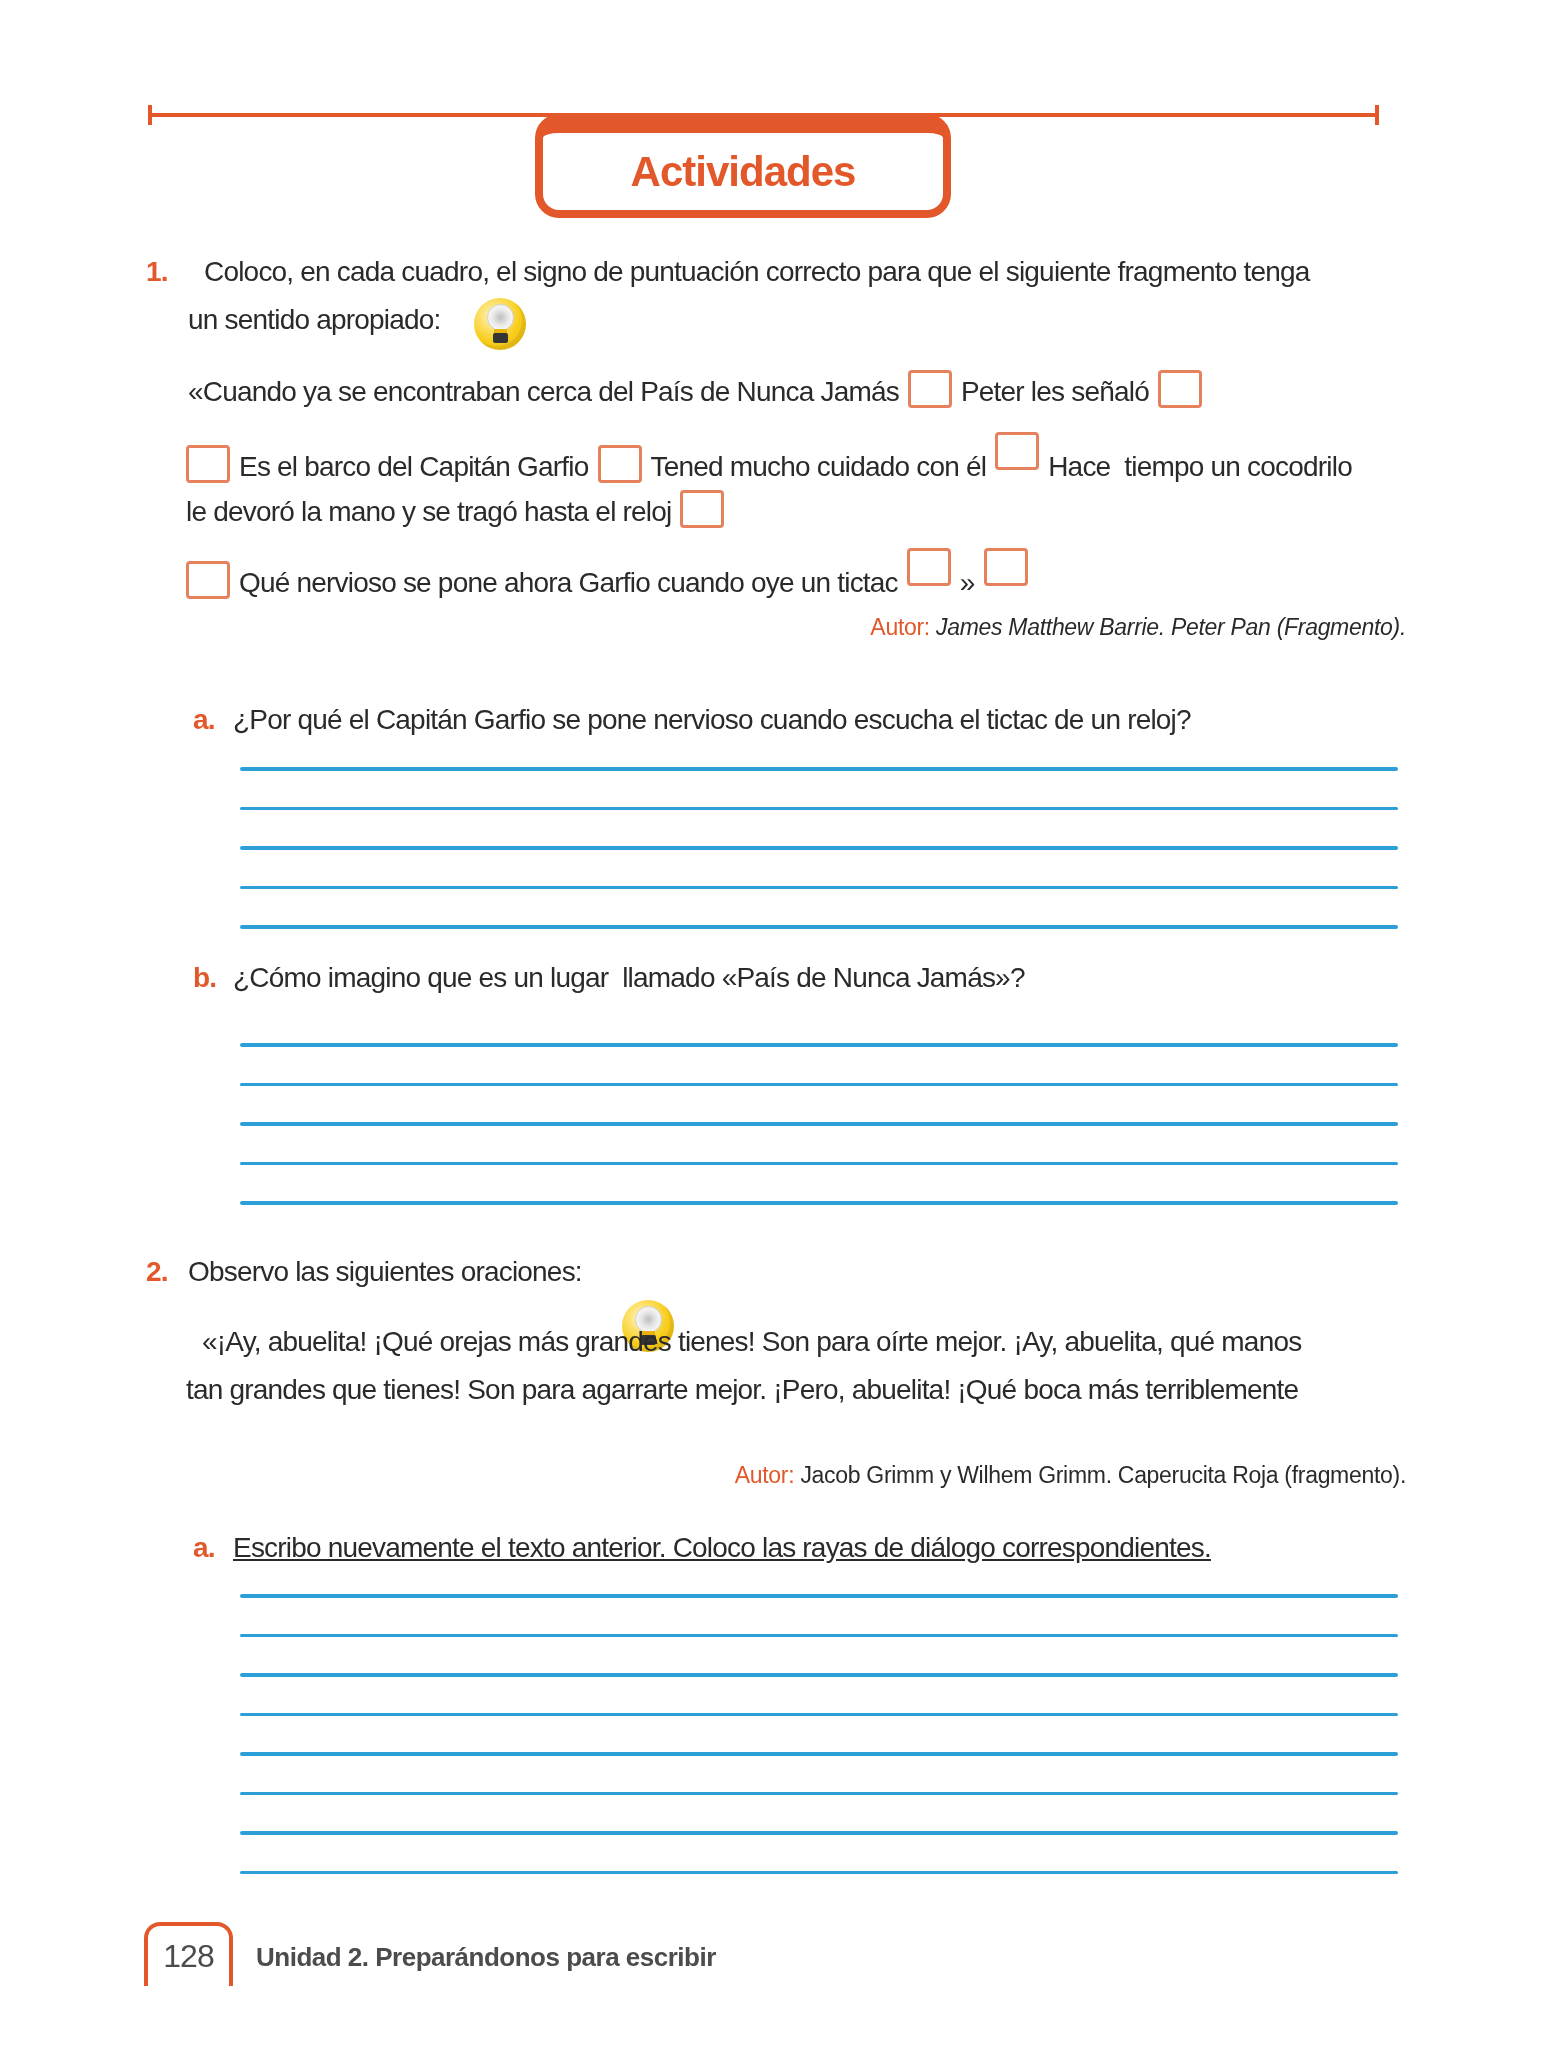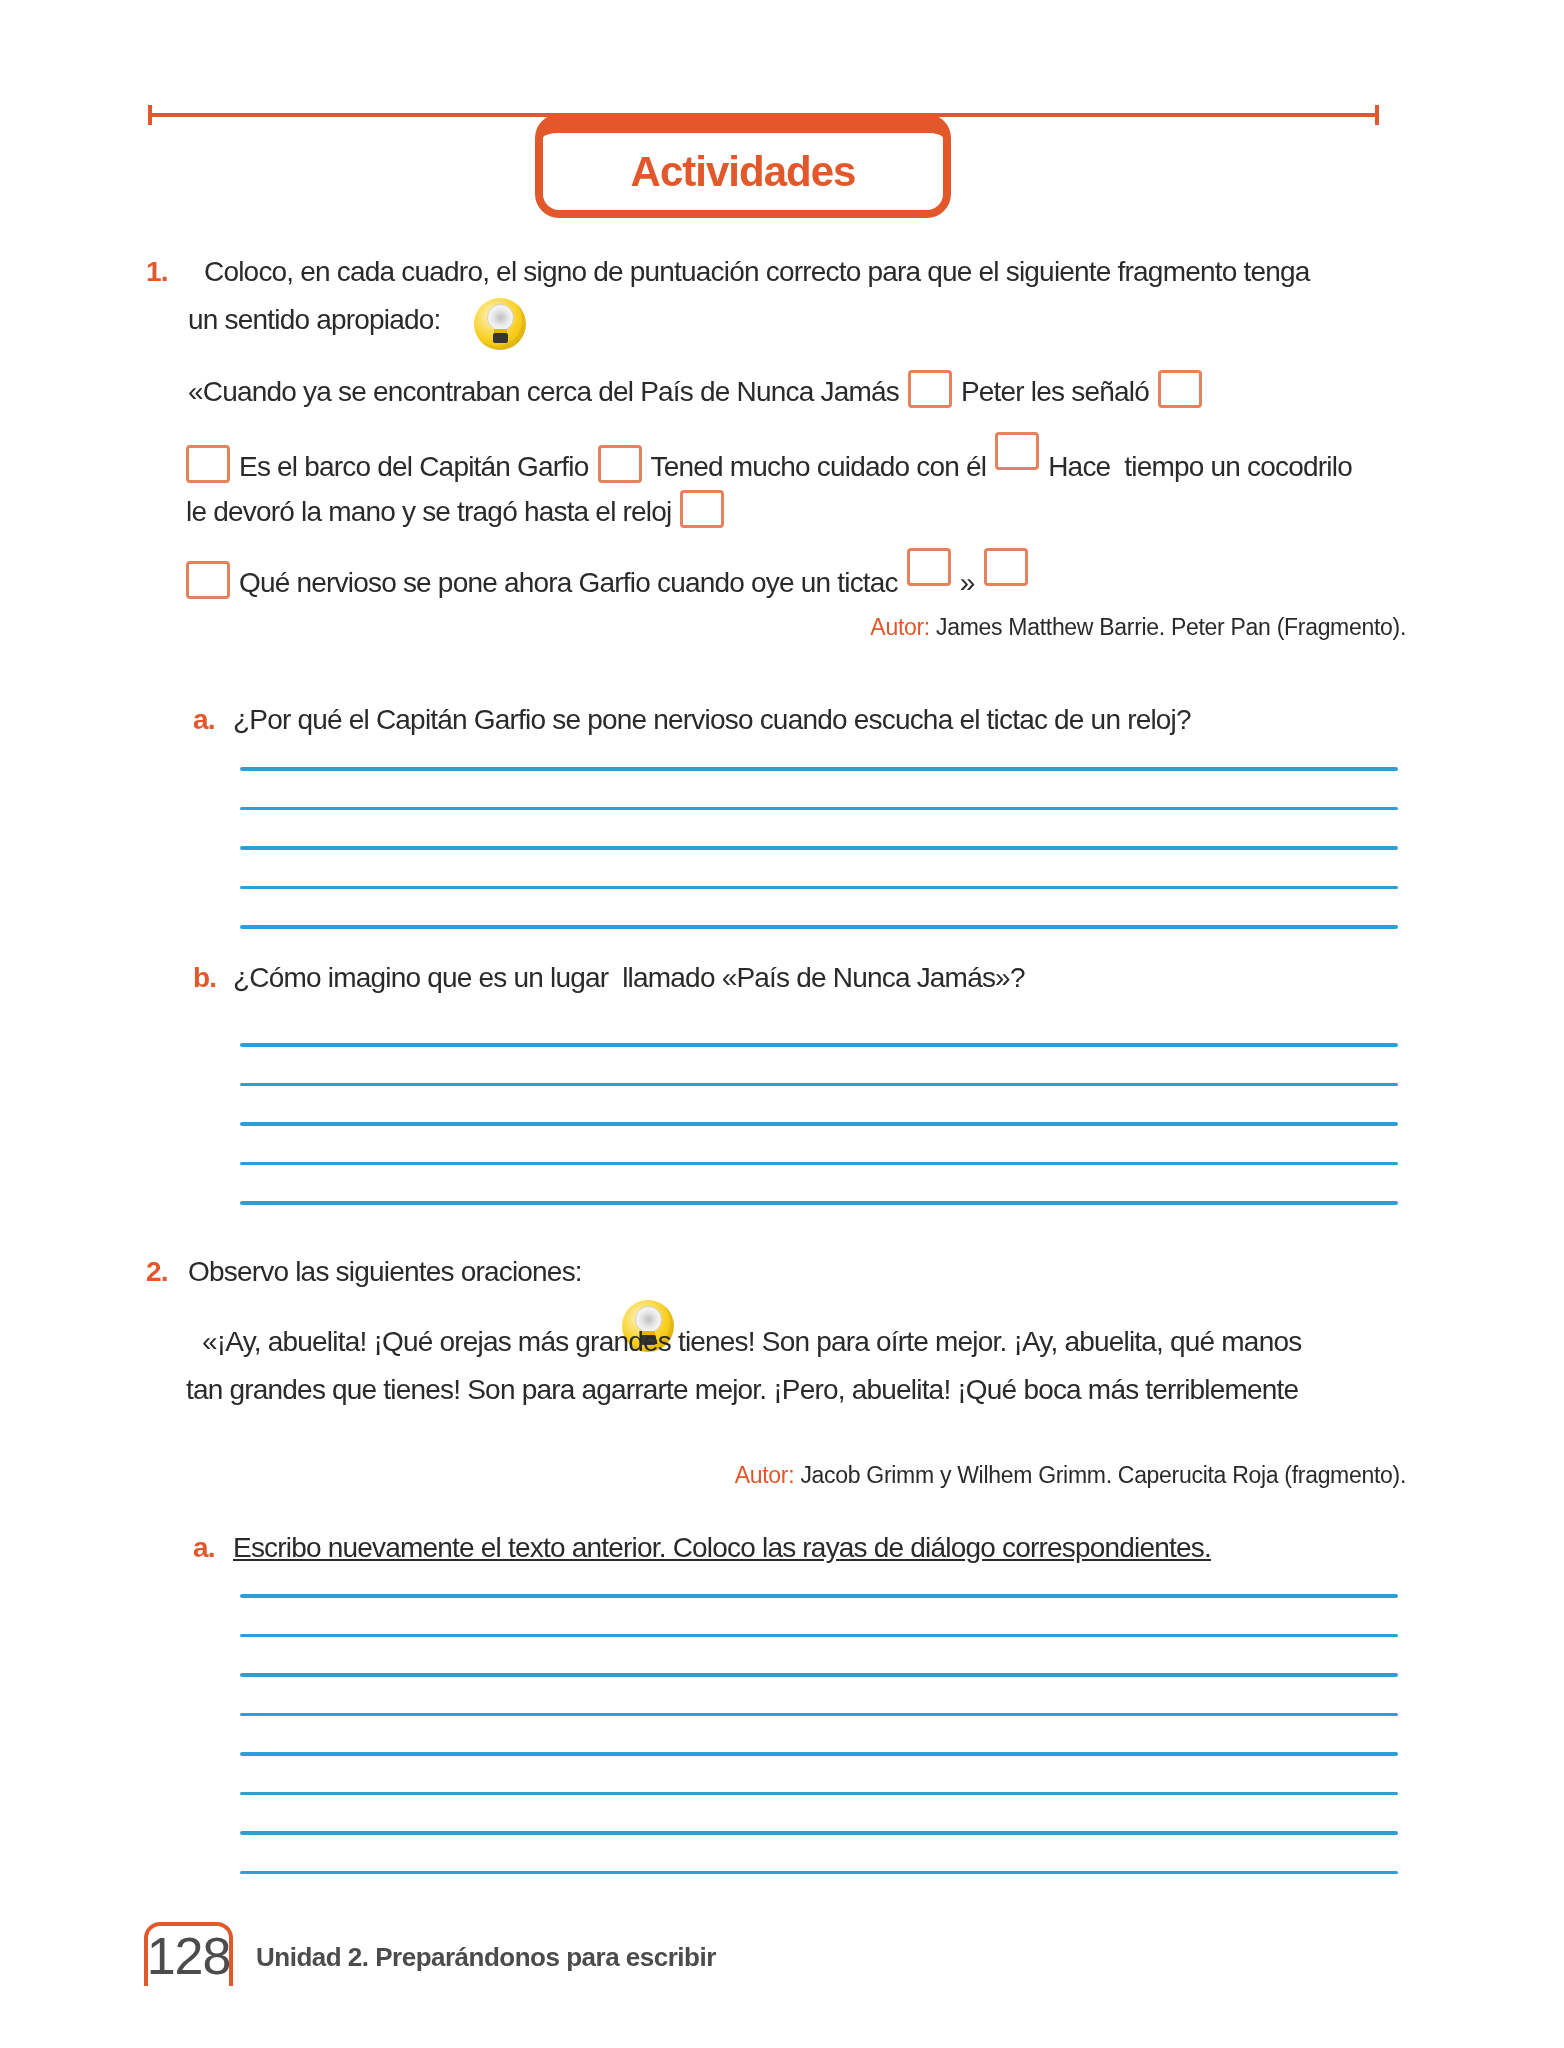--- a/index.html
+++ b/index.html
@@ -29,30 +29,30 @@
   .bulb{width:52px;height:52px;border-radius:50%;position:relative;
     background:radial-gradient(circle at 38% 34%, #fff6c8 0%, #f8cd1a 55%, #eab60e 100%);
     box-shadow:inset -4px -4px 0 rgba(0,0,0,0.07);}
   .bulb::before{content:'';position:absolute;left:13px;top:6px;width:25px;height:25px;border-radius:50%;
     background:radial-gradient(circle,#bfbfbf 0%,#e9e9e9 45%,#f8f8f8 75%);border:1px solid #d0d0d0;}
   .bulb::after{content:'';position:absolute;left:19px;top:35px;width:15px;height:10px;background:#353535;
     border-radius:2px;box-shadow:0 -5px 0 -1px #e6b30c;}
   
   .author-line{left:186px;width:1220px;text-align:right;font-size:23px;letter-spacing:-0.3px;white-space:pre;}
   .author-label{color:#e2582a;}
-  .author-italic{color:#2b2a29;}
+  .author-italic{font-style:italic;color:#2b2a29;}
   .author-plain{color:#2b2a29;}
   
   .rules{display:flex;flex-direction:column;}
   .rule{height:3.5px;background:#2d9fd7;border-radius:2px;margin-bottom:36px;}
   
   .pagenum-box{left:144px;top:1922px;width:89px;height:64px;box-sizing:border-box;
     border:4px solid #e2582a;border-bottom:none;border-radius:16px 16px 0 0;
     display:flex;align-items:center;justify-content:center;}
-  .pagenum{font-size:52px;color:#4c4c4e;letter-spacing:-1px;}
+  .pagenum{font-size:32px;color:#4c4c4e;letter-spacing:-1px;}
   .unit-label{left:256px;top:1942px;font-size:26px;font-weight:bold;color:#4c4c4e;letter-spacing:-0.5px;white-space:pre;}
   .qletter{font-weight:bold;color:#e2582a;font-size:28px;}
 </style>
 </head>
 <body>
 
 <div class="page">
 
   <div class="abs top-rule"></div>
   <div class="abs tick" style="left:148px;"></div>

